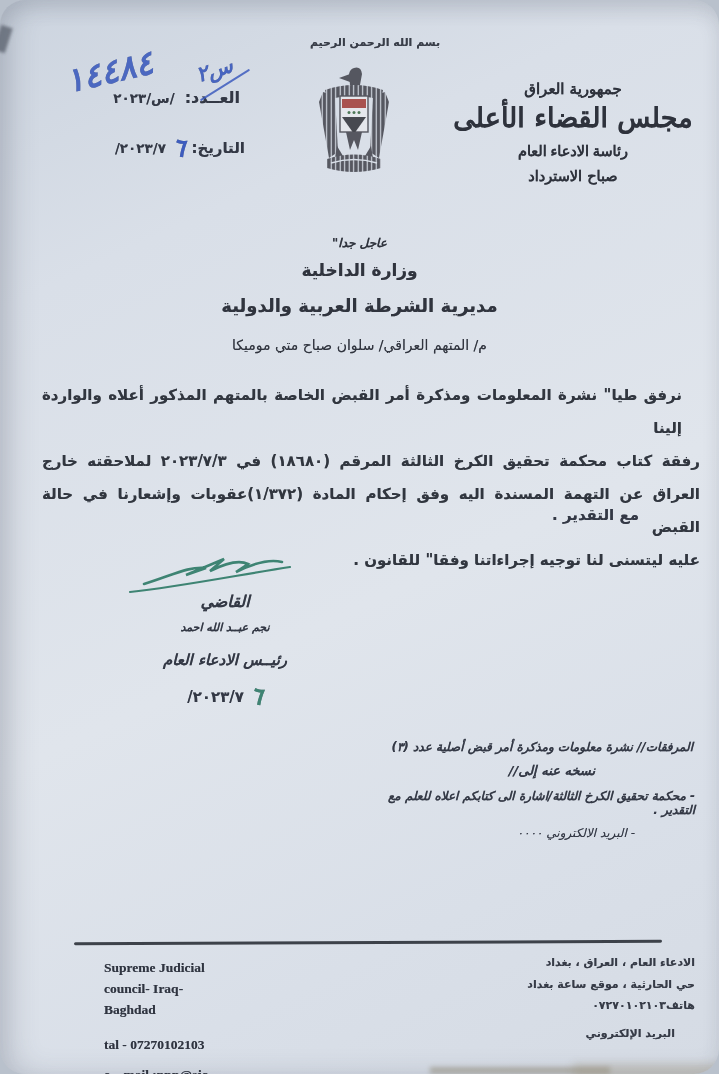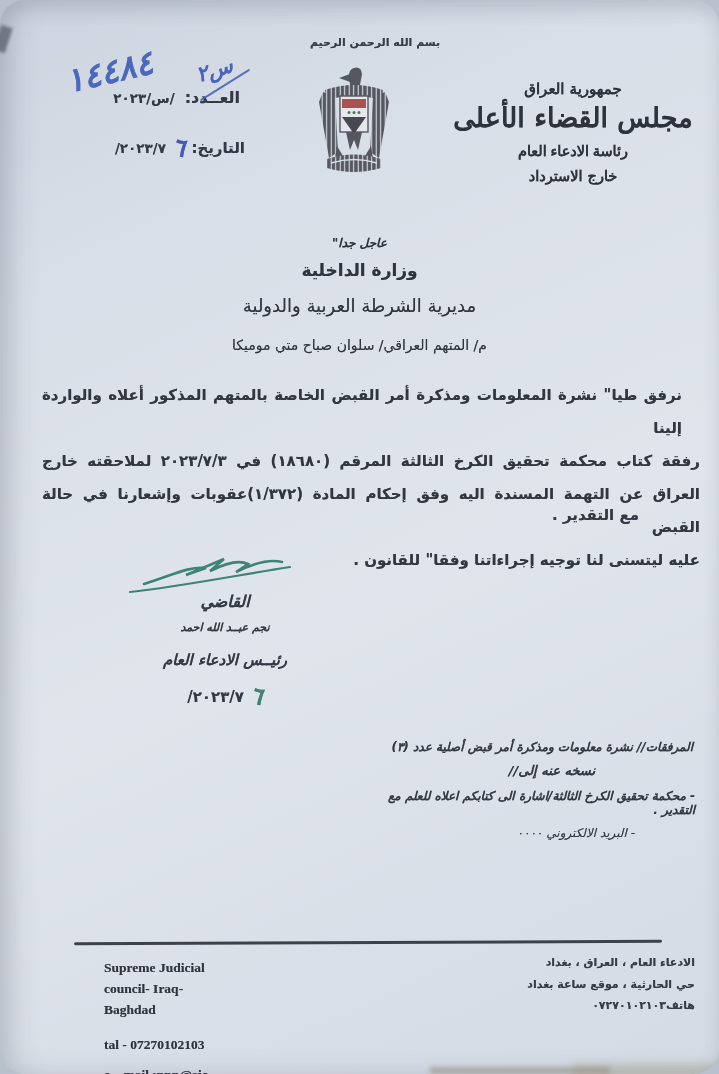--- a/index.html
+++ b/index.html
@@ -47,21 +47,21 @@
   .date-row{top:130px;left:100px;width:145px;display:flex;gap:6px;align-items:baseline;font-weight:700;}
   .date-row .lbl{font-size:15px;}
   .date-row .hand{font-size:25px;color:var(--hand-blue);font-style:italic;transform:rotate(8deg) translateY(3px);display:inline-block;}
   .date-row .val{font-size:13.5px;}
   
   .emblem{top:66px;left:311px;width:86px;height:108px;opacity:.88;}
   
   .center-col{left:0;right:0;text-align:center;color:#30343e;}
   .urgency{top:236px;font-size:12px;font-style:italic;font-weight:700;}
   .to1{top:260px;font-size:17px;font-weight:700;}
-  .to2{top:295px;font-size:18px;font-weight:400;}
+  .to2{top:295px;font-size:18px;font-weight:700;}
   .subj{top:337px;font-size:14px;font-weight:400;}
   
   .body-text{top:379px;left:42px;width:658px;font-size:15px;font-weight:700;line-height:33px;color:#31363f;}
   .body-text .ln{text-align:right;}
   .body-text .just{text-align:justify;text-align-last:justify;}
   .body-text .indent{padding-right:18px;}
   .closing{top:506px;right:80px;font-size:15px;font-weight:700;}
   
   .sig-scribble{top:548px;left:126px;width:168px;height:50px;}
   .sig-title{top:592px;left:150px;width:150px;text-align:center;font-size:16px;font-weight:700;font-family:"DejaVu Serif",serif;font-style:italic;}
@@ -129,21 +129,21 @@
     <path d="M60,80 L54,90 L62,92 Z" fill="#44454e"></path>
 
     <path d="M16,93 Q43,84 70,93 L70,102 Q43,110 16,102 Z" fill="url(#hatch)"></path>
     <path d="M20,97 Q43,90 66,97" stroke="#d9dfe8" stroke-width="1.4" fill="none"></path>
   </svg>
 
   <div class="abs hdr-right rtl">
     <div class="l1">جمهورية العراق</div>
     <div class="l2">مجلس القضاء الأعلى</div>
     <div class="l3">رئاسة الادعاء العام</div>
-    <div class="l4">خارج الاسترداد</div>
+    <div class="l4">صباح الاسترداد</div>
   </div>
 
   <div class="abs hand-ref">١٤٤٨٤</div>
 
   <div class="abs num-row rtl">
     <span class="lbl">العــدد:</span>
     <span class="val">/س/٢٠٢٣</span>
   </div>
   <div class="abs hand-annot rtl">س٢</div>
   <div class="abs hand-swoosh"></div>
@@ -193,15 +193,16 @@
     <div>council- Iraq-</div>
     <div>Baghdad</div>
     <div class="tel">tal  - 07270102103</div>
     <div class="mail">e _ mail :ppp@sjc</div>
   </div>
 
   <div class="abs ftr-ar rtl">
     <div>الادعاء العام ، العراق ، بغداد</div>
     <div>حي الحارثية ، موقع ساعة بغداد</div>
     <div>هاتف٠٧٢٧٠١٠٢١٠٣</div>
+    <div class="ln4">البريد الإلكتروني</div>
   </div>
 
 </div>
 
 </body></html>

